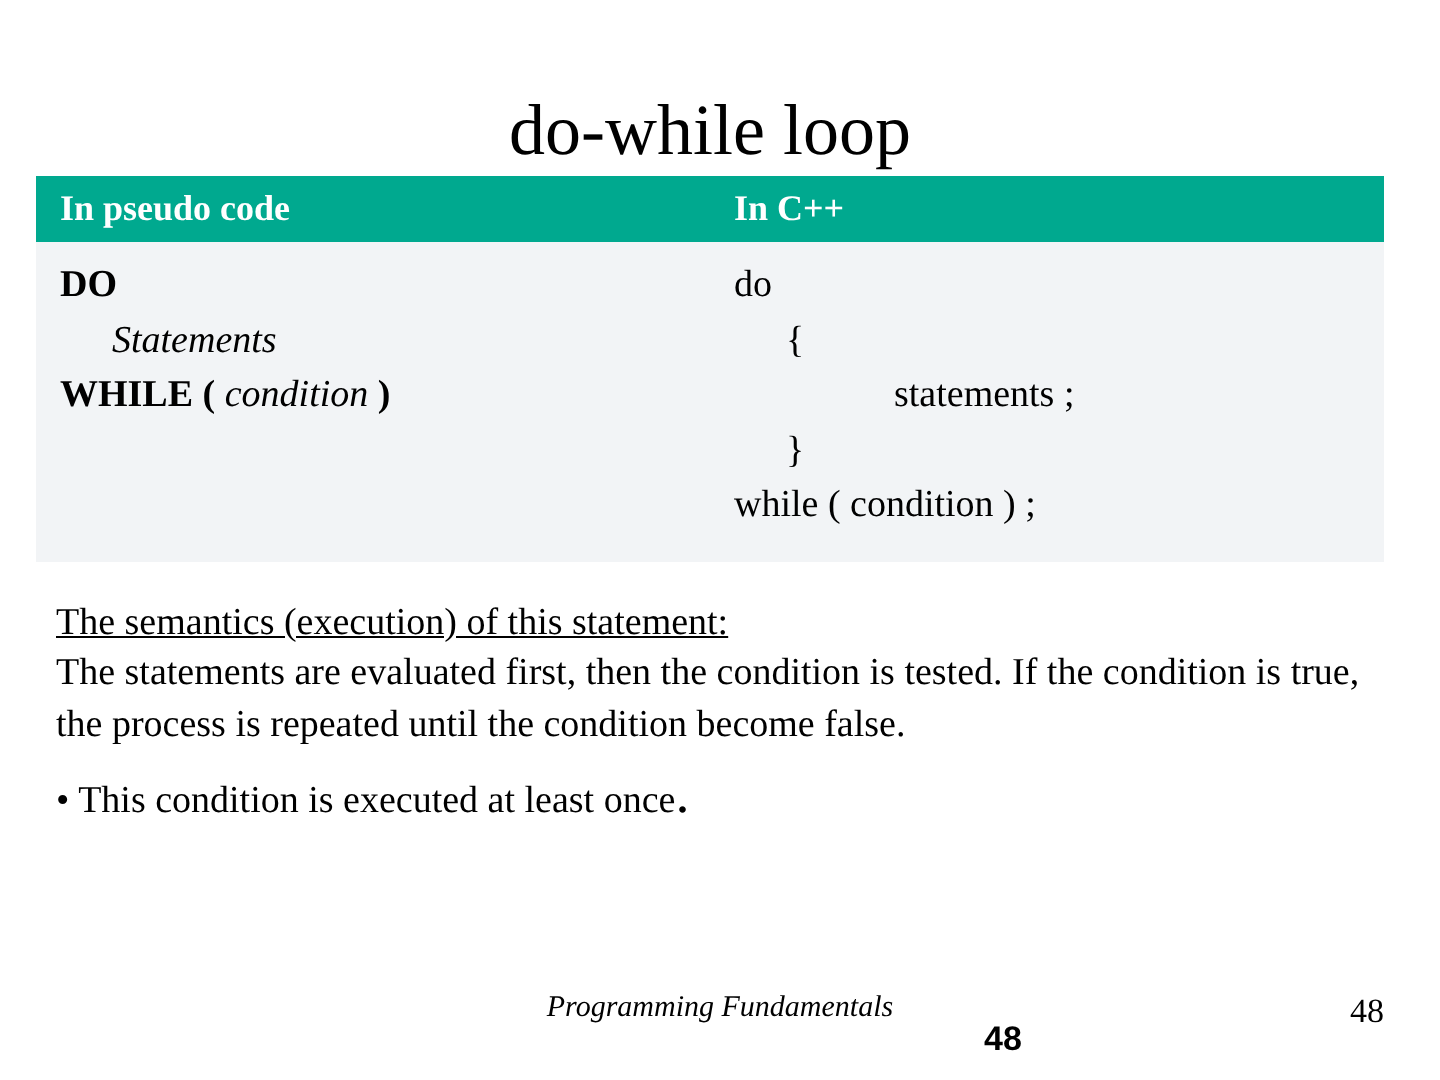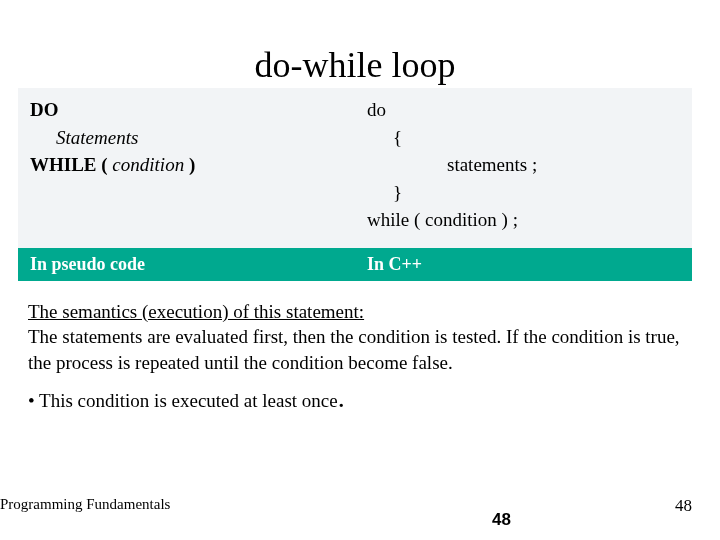--- a/index.html
+++ b/index.html
@@ -64,21 +64,22 @@
   .note .period { font-size: 28px; line-height: 0; }
   .footer {
     position: absolute;
     left: 0; right: 0; bottom: 20px;
     height: 24px;
     font-size: 15px;
   }
   .footer-center {
     position: absolute;
     left: 0; right: 0;
-    text-align: left;
+    text-align: center;
+    font-style: italic;
   }
   .footer-page-bold {
     position: absolute;
     left: 492px;
     bottom: -10px;
     font-family: Arial, sans-serif;
     font-weight: bold;
     font-size: 17px;
   }
   .footer-page-right {
@@ -90,36 +91,36 @@
 </head>
 <body>
 
 <div class="slide">
   <h1 class="title">do-while loop</h1>
 
 
   <table class="code-table">
     <tbody>
         <tr>
+      <th>In pseudo code</th>
+      <th>In C++</th>
+    </tr>
+    <tr>
       <td>
         <span class="bold">DO</span><br>
         <span class="indent1 italic">Statements</span>
         <span class="bold">WHILE ( </span><span class="italic">condition</span><span class="bold"> )</span>
       </td>
       <td>
         <span>do</span><br>
         <span class="indent1">{</span>
         <span class="indent2">statements ;</span>
         <span class="indent1">}</span>
         <span>while ( condition ) ;</span>
       </td>
-    </tr>
-    <tr>
-      <th>In pseudo code</th>
-      <th>In C++</th>
     </tr>
   </tbody>
     </table>
 
   <div class="semantics">
     <span class="heading">The semantics (execution) of this statement:</span><br>
     <span>The statements are evaluated first, then the condition is tested. If the condition is true, the process is repeated  until the condition become false.</span>
   </div>
 
   <div class="note">

